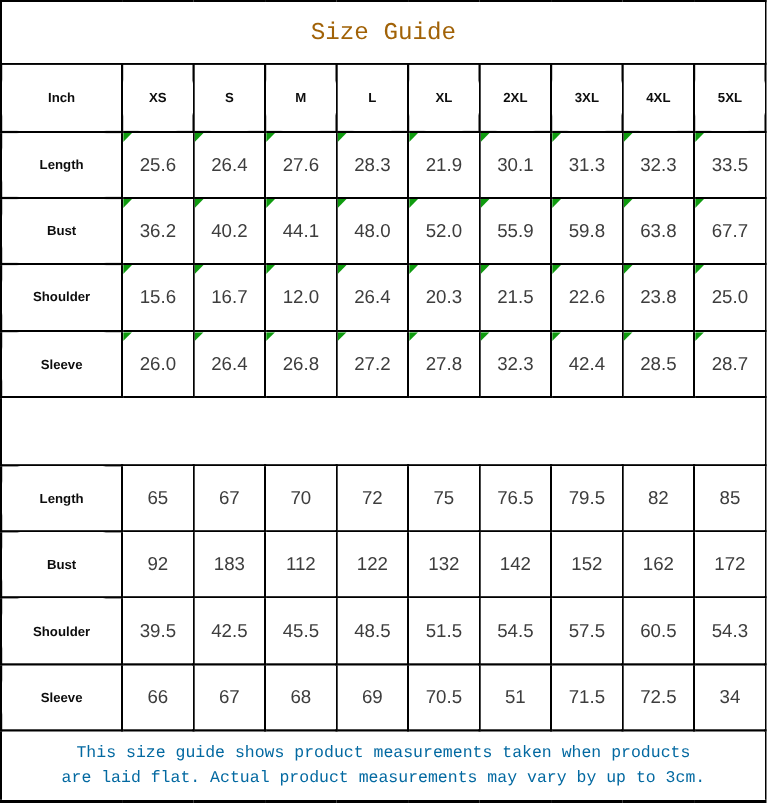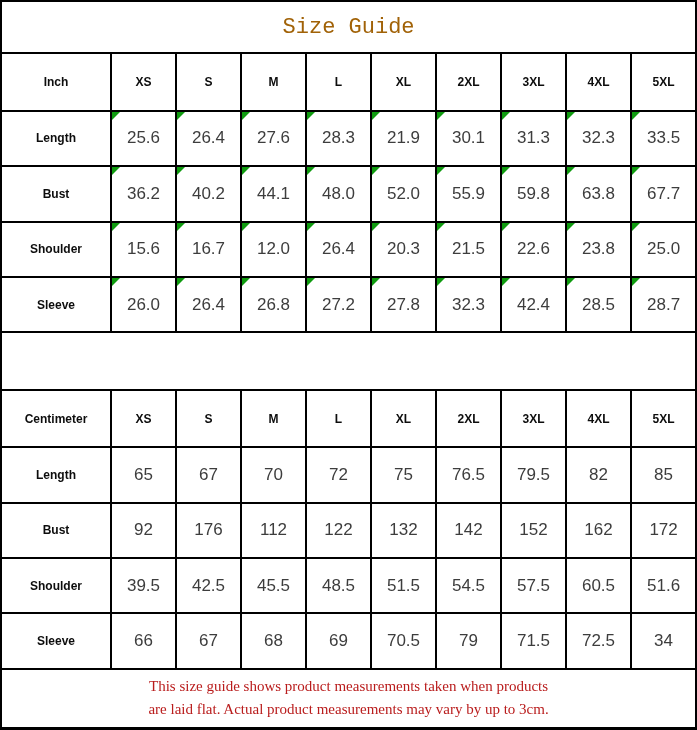--- a/index.html
+++ b/index.html
@@ -55,23 +55,23 @@
     top: 0;
     left: 0;
     width: 0;
     height: 0;
     border-top: 8px solid var(--marker-green, #0f9b0f);
     border-right: 8px solid transparent;
     display: block;
   }
   tr.footer-row { height: 57px; }
   .footer-cell {
-    font-family: Liberation Serif, serif;
+    font-family: Liberation Mono, monospace;
     font-size: 15px;
-    color: #b91c1c;
+    color: #0369a1;
     line-height: 1.55;
     border-bottom-width: 3px !important;
   }
 </style>
 </head>
 <body>
 
 <div class="page">
   <table class="size-guide">
     <colgroup>
@@ -152,76 +152,64 @@
           <td class="value-cell"><i class="corner-marker"></i><span>28.5</span></td>
           <td class="value-cell"><i class="corner-marker"></i><span>28.7</span></td>
         </tr>
       </tbody>
     <tbody>
       <tr class="gap-row">
         <td class="gap-cell" colspan="10"></td>
       </tr>
     </tbody>
     <tbody id="cm-table-body">
-        <tr class="header-row">
-          <th class="unit-cell">Centimeter</th>
-          <th class="header-cell">XS</th>
-          <th class="header-cell">S</th>
-          <th class="header-cell">M</th>
-          <th class="header-cell">L</th>
-          <th class="header-cell">XL</th>
-          <th class="header-cell">2XL</th>
-          <th class="header-cell">3XL</th>
-          <th class="header-cell">4XL</th>
-          <th class="header-cell">5XL</th>
-        </tr>
         <tr class="data-row">
           <th class="label-cell">Length</th>
           <td class="value-cell"><span>65</span></td>
           <td class="value-cell"><span>67</span></td>
           <td class="value-cell"><span>70</span></td>
           <td class="value-cell"><span>72</span></td>
           <td class="value-cell"><span>75</span></td>
           <td class="value-cell"><span>76.5</span></td>
           <td class="value-cell"><span>79.5</span></td>
           <td class="value-cell"><span>82</span></td>
           <td class="value-cell"><span>85</span></td>
         </tr>
         <tr class="data-row">
           <th class="label-cell">Bust</th>
           <td class="value-cell"><span>92</span></td>
-          <td class="value-cell"><span>176</span></td>
+          <td class="value-cell"><span>183</span></td>
           <td class="value-cell"><span>112</span></td>
           <td class="value-cell"><span>122</span></td>
           <td class="value-cell"><span>132</span></td>
           <td class="value-cell"><span>142</span></td>
           <td class="value-cell"><span>152</span></td>
           <td class="value-cell"><span>162</span></td>
           <td class="value-cell"><span>172</span></td>
         </tr>
         <tr class="data-row">
           <th class="label-cell">Shoulder</th>
           <td class="value-cell"><span>39.5</span></td>
           <td class="value-cell"><span>42.5</span></td>
           <td class="value-cell"><span>45.5</span></td>
           <td class="value-cell"><span>48.5</span></td>
           <td class="value-cell"><span>51.5</span></td>
           <td class="value-cell"><span>54.5</span></td>
           <td class="value-cell"><span>57.5</span></td>
           <td class="value-cell"><span>60.5</span></td>
-          <td class="value-cell"><span>51.6</span></td>
+          <td class="value-cell"><span>54.3</span></td>
         </tr>
         <tr class="data-row">
           <th class="label-cell">Sleeve</th>
           <td class="value-cell"><span>66</span></td>
           <td class="value-cell"><span>67</span></td>
           <td class="value-cell"><span>68</span></td>
           <td class="value-cell"><span>69</span></td>
           <td class="value-cell"><span>70.5</span></td>
-          <td class="value-cell"><span>79</span></td>
+          <td class="value-cell"><span>51</span></td>
           <td class="value-cell"><span>71.5</span></td>
           <td class="value-cell"><span>72.5</span></td>
           <td class="value-cell"><span>34</span></td>
         </tr>
       </tbody>
     <tbody>
       <tr class="footer-row">
         <td class="footer-cell" colspan="10">
           <div>This size guide shows product measurements taken when products</div>
           <div>are laid flat. Actual product measurements may vary by up to 3cm.</div>

